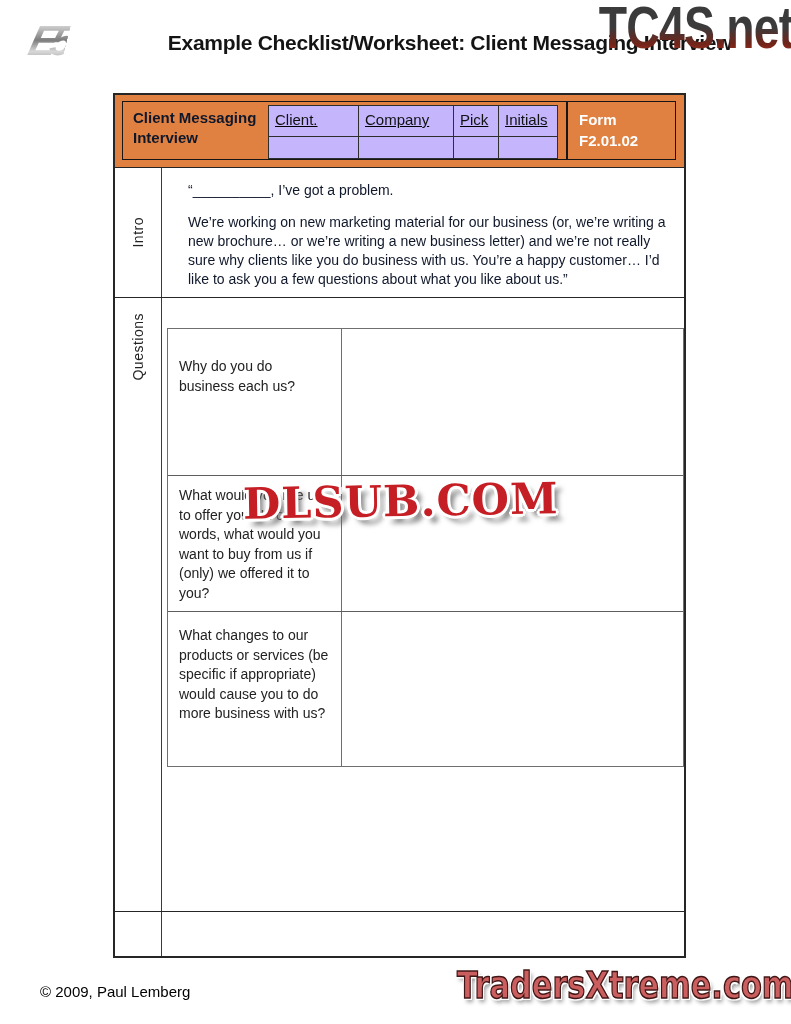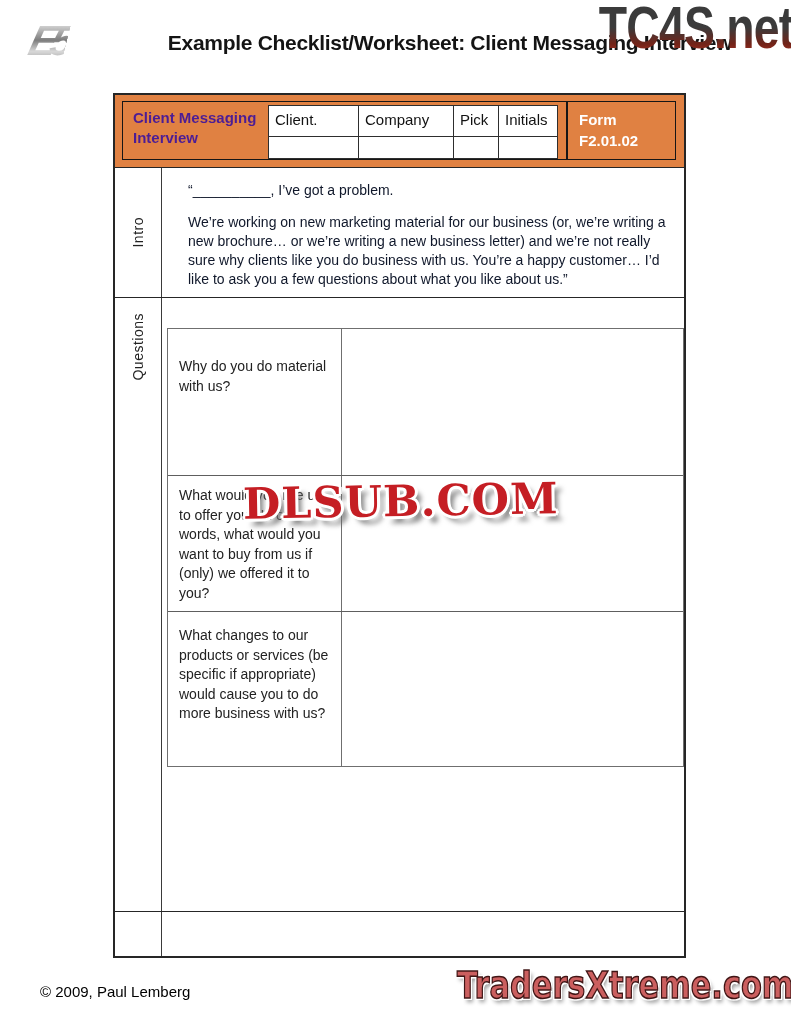--- a/index.html
+++ b/index.html
@@ -76,25 +76,25 @@
   .form-header {
     height: 73px; background: var(--accent-orange, #e08142);
     border-bottom: 1px solid #262626; position: relative;
   }
   .form-header-inner {
     position: absolute; left: 7px; top: 6px; right: 8px; height: 59px;
     border: 1px solid #161616;
   }
   .fh-label {
     position: absolute; left: 10px; top: 6px; width: 135px;
-    color: #4c1d95; font-weight: bold; font-size: 15px; line-height: 20px;
+    color: #0f172a; font-weight: bold; font-size: 15px; line-height: 20px;
   }
   .fh-table {
     position: absolute; left: 145px; top: 3px; width: 290px; height: 54px;
-    background: #ffffff; border: 1px solid #2e2e2e; display: flex; flex-direction: column;
+    background: #c4b5fd; border: 1px solid #2e2e2e; display: flex; flex-direction: column; text-decoration: underline;
   }
   .fh-row { display: flex; flex: 0 0 31px; }
   .fh-row-head { border-bottom: 1px solid #2e2e2e; }
   .fh-row-blank { flex: 1 1 auto; }
   .fh-cell {
     border-right: 1px solid #2e2e2e; padding: 5px 0 0 6px;
     font-size: 15px; color: #121212; overflow: hidden;
   }
   .fh-c1 { flex: 0 0 90px; }
   .fh-c2 { flex: 0 0 95px; }
@@ -195,21 +195,21 @@
       </div>
     </div>
 
     <div class="row questions-row">
       <div class="side-label">
         <span class="vert">Questions</span>
       </div>
       <div class="q-area">
         <div class="q-table">
           <div class="q-row q-r0">
-            <div class="q-cell">Why do you do material with us?</div>
+            <div class="q-cell">Why do you do business each us?</div>
             <div class="a-cell"></div>
           </div>
           <div class="q-row q-r3">
             <div class="q-cell">What would you like us to offer you? In other words, what would you want to buy from us if (only) we offered it to you?</div>
             <div class="a-cell"></div>
           </div>
           <div class="q-row q-r2">
             <div class="q-cell">What changes to our products or services (be specific if appropriate) would cause you to do more business with us?</div>
             <div class="a-cell"></div>
           </div>

